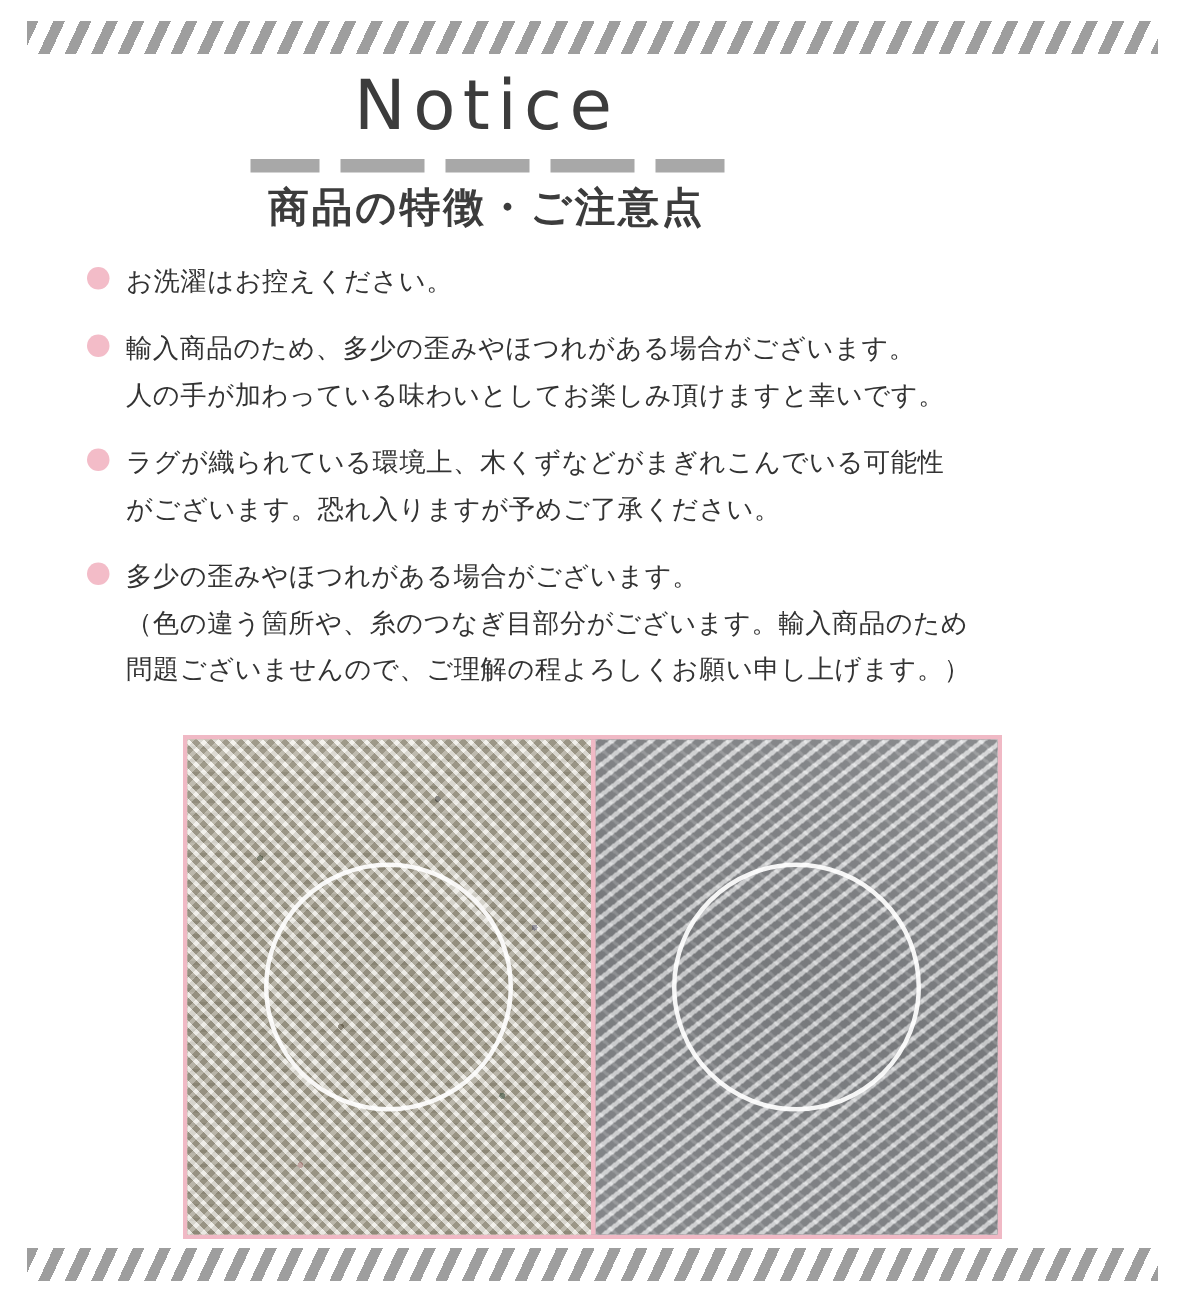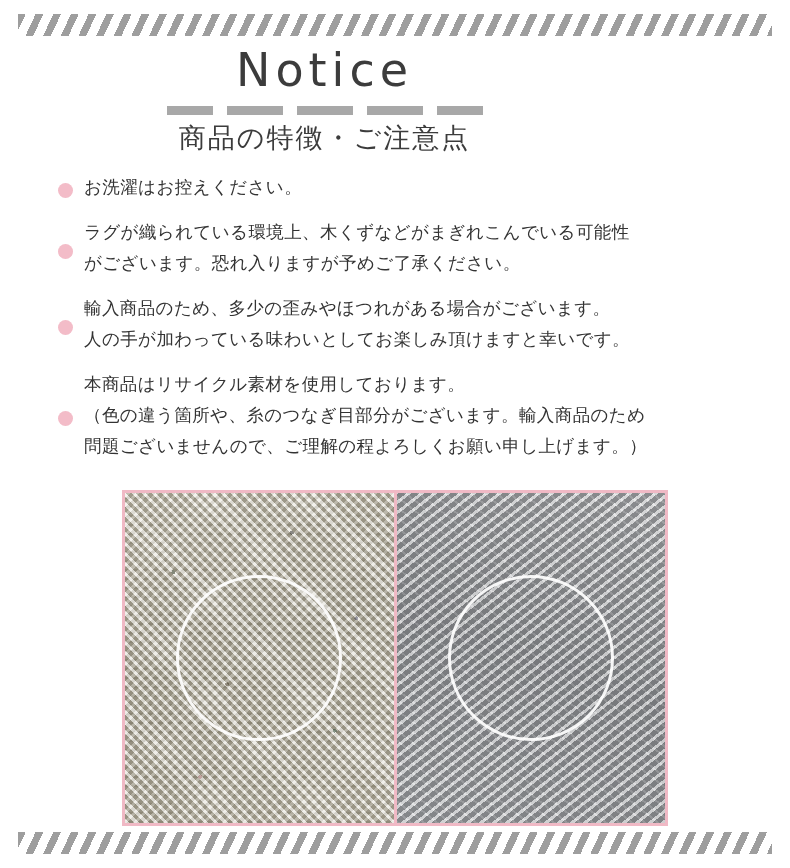--- a/index.html
+++ b/index.html
@@ -70,33 +70,33 @@
     height: 9px;
     background: #a8a8a8;
   }
   .dash.short { width: 46px; }
   .title-jp {
     font-size: 27px;
     letter-spacing: 2px;
     color: #3c3c3c;
     line-height: 38px;
     margin: 0 0 0 0;
-    font-weight: 400;
+    font-weight: 700;
   }
 
   
   .notes {
     position: absolute;
     top: 172px;
     left: 58px;
     width: 680px;
   }
   .note-item {
     display: flex;
-    align-items: center;
+    align-items: flex-start;
     margin-bottom: 14px;
   }
   .bullet {
     flex: 0 0 auto;
     width: 15px;
     height: 15px;
     border-radius: 50%;
     background: #f3bcc8;
     margin-top: 6px;
     margin-right: 11px;
@@ -196,38 +196,38 @@
     <div class="note-item">
       <span class="bullet"></span>
       <span class="note-lines">
         <span class="line">お洗濯はお控えください。</span>
       </span>
     </div>
 
     <div class="note-item">
       <span class="bullet"></span>
       <span class="note-lines">
+        <span class="line">輸入商品のため、多少の歪みやほつれがある場合がございます。</span>
+        <span class="line">人の手が加わっている味わいとしてお楽しみ頂けますと幸いです。</span>
+      </span>
+    </div>
+
+    <div class="note-item">
+      <span class="bullet"></span>
+      <span class="note-lines">
         <span class="line">ラグが織られている環境上、木くずなどがまぎれこんでいる可能性</span>
         <span class="line">がございます。恐れ入りますが予めご了承ください。</span>
       </span>
     </div>
 
-    <div class="note-item">
-      <span class="bullet"></span>
-      <span class="note-lines">
-        <span class="line">輸入商品のため、多少の歪みやほつれがある場合がございます。</span>
-        <span class="line">人の手が加わっている味わいとしてお楽しみ頂けますと幸いです。</span>
-      </span>
-    </div>
-
-
-    <div class="note-item">
-      <span class="bullet"></span>
-      <span class="note-lines">
-        <span class="line">本商品はリサイクル素材を使用しております。</span>
+
+    <div class="note-item">
+      <span class="bullet"></span>
+      <span class="note-lines">
+        <span class="line">多少の歪みやほつれがある場合がございます。</span>
         <span class="line">（色の違う箇所や、糸のつなぎ目部分がございます。輸入商品のため</span>
         <span class="line">問題ございませんので、ご理解の程よろしくお願い申し上げます。）</span>
       </span>
     </div>
 
   </div>
 
   <div class="photos">
     <div class="photo tex-a">
       <span class="circle-mark"></span>

